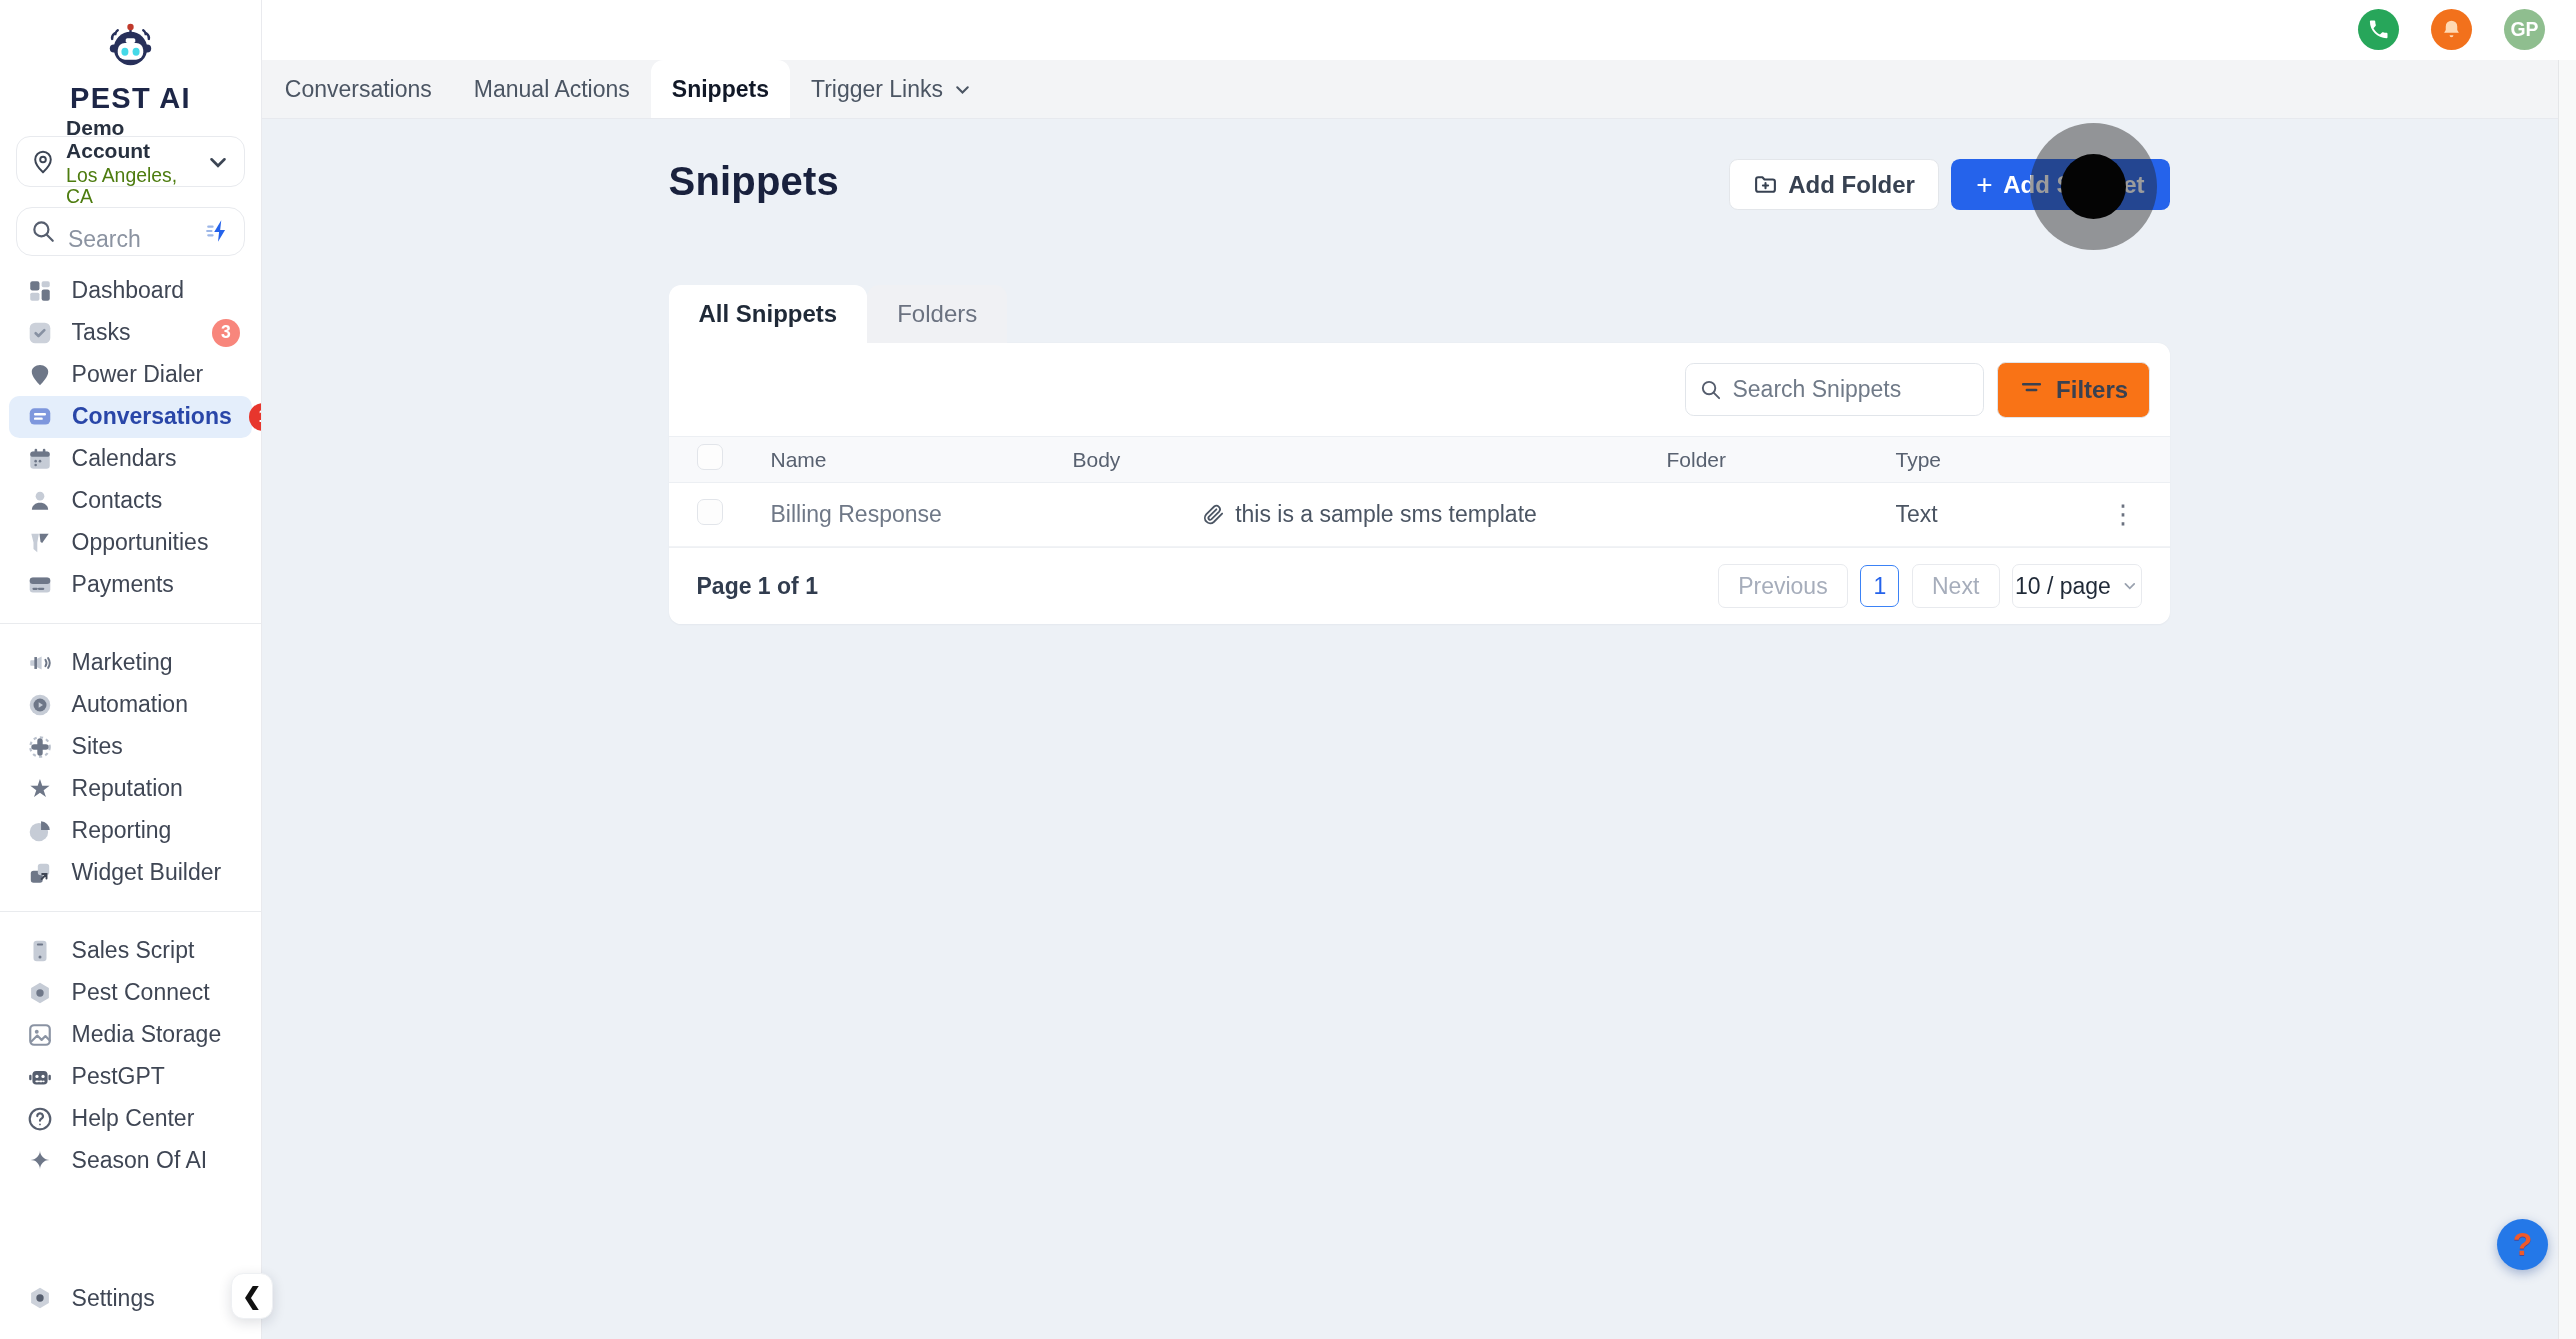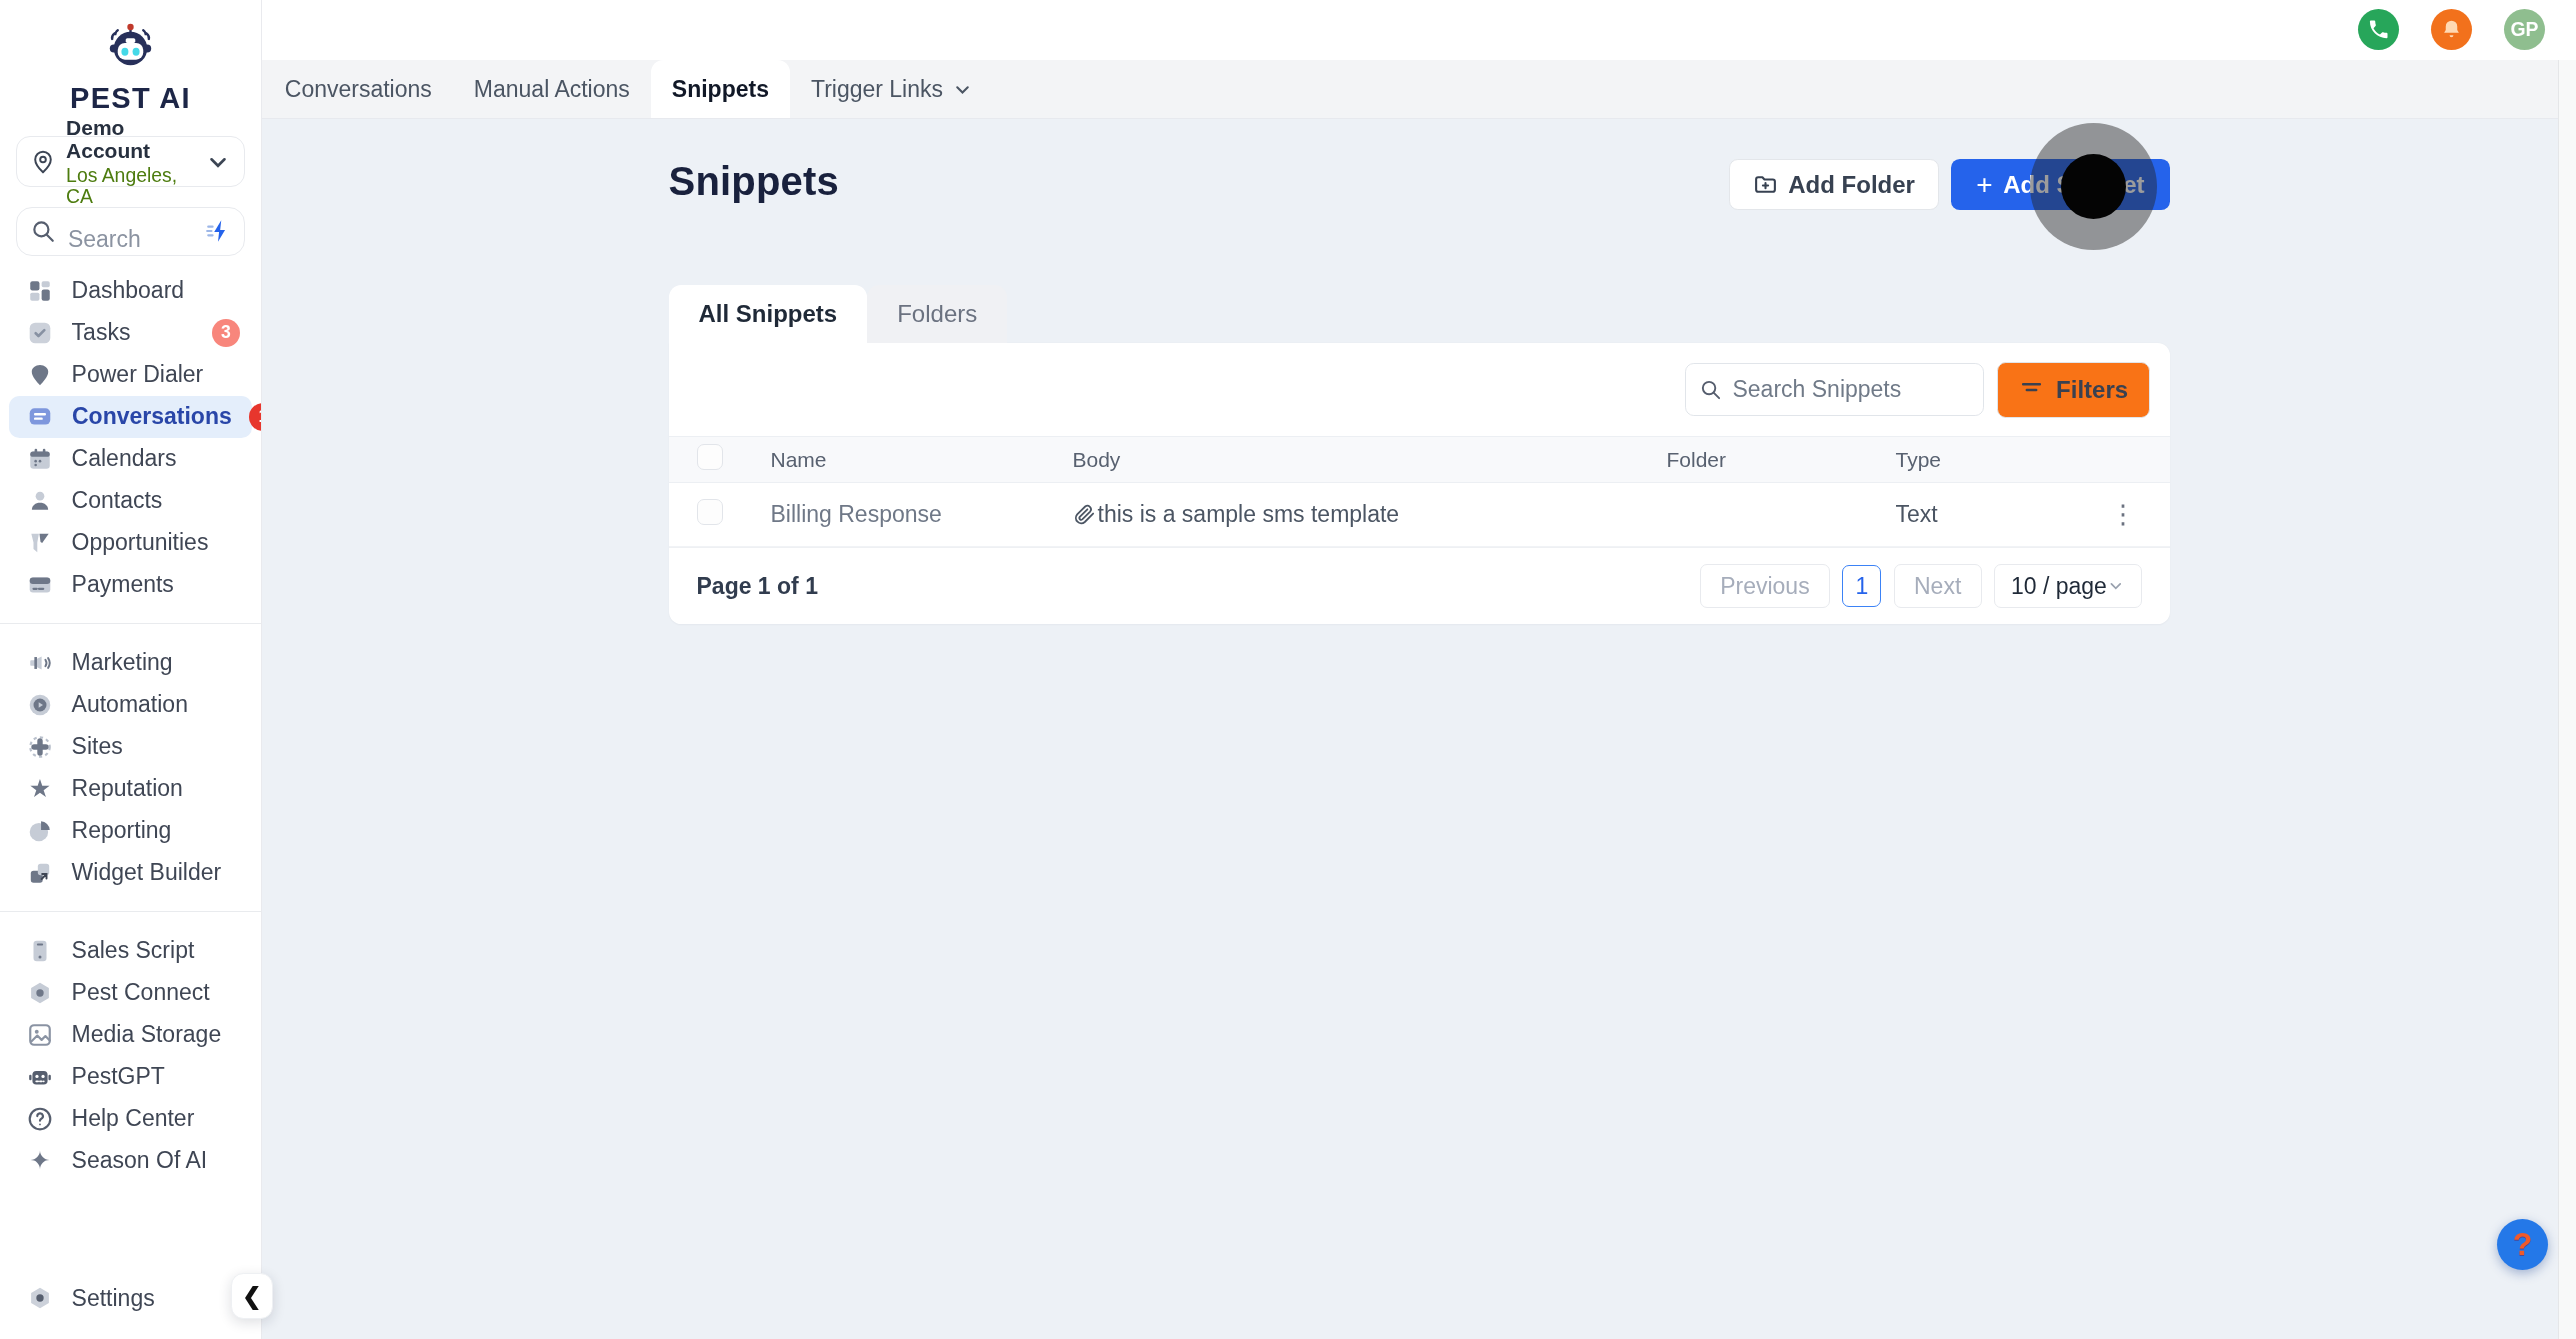--- a/index.html
+++ b/index.html
@@ -71,30 +71,30 @@
   .filters-btn svg { width:25px; height:25px; }
 
   table { width:100%; border-collapse:collapse; }
   col.c-check{width:102px;} col.c-name{width:302px;} col.c-body{width:594px;} col.c-folder{width:229px;} col.c-type{width:181px;}
   thead tr { background:#f8f9fb; border-top:0.9px solid #eceff3; border-bottom:0.9px solid #eceff3; }
   th { height:46px; font-size:21px; font-weight:400; color:#586170; text-align:left; }
   td { height:63px; font-size:23px; color:#4b5563; border-bottom:0.9px solid #f1f3f6; }
   .cell-check { padding-left:28px; }
   .cbx { width:26px; height:26px; border:1.8px solid #e2e5ea; border-radius:7px; background:#fdfdfd; display:inline-block; cursor:pointer; }
   .name-cell { color:#6f7887; }
-  .body-cell { display:flex; align-items:center; gap:2px; height:63px; }
+  .body-cell { display:flex; align-items:center; gap:10px; height:63px;justify-content:center; }
   .body-cell svg { width:23px; height:23px; flex:none; }
   .kebab { font-size:26px; color:#6b7280; letter-spacing:0; cursor:pointer; padding:0 8.8px; text-align:center; }
 
   .card-footer { height:77px; display:flex; align-items:center; justify-content:space-between; padding:0 28px; border-top:0.9px solid #eef0f3; }
   .page-status { font-size:23px; font-weight:600; color:#313c4e; }
   .pager { display:flex; align-items:center; gap:12.3px; }
   .pg-btn { height:44px; padding:0 19.4px; border-radius:7px; border:0.9px solid #e8eaee; background:#fff; font-size:23px; color:#a6adbb; display:flex; align-items:center; cursor:pointer; font-family:inherit; }
   .pg-num { height:42px; min-width:39px; padding:0 7px; border-radius:7px; border:0.9px solid #3b82f6; color:#2563eb; background:#fff; font-size:23px; display:flex; align-items:center; justify-content:center; cursor:pointer; }
-  .pg-size { height:44px; padding:0 16px; border-radius:7px; border:0.9px solid #e8eaee; background:#fff; font-size:23px; color:#1f2937; display:flex; align-items:center; gap:0; cursor:pointer; }
+  .pg-size { height:44px; padding:0 2px; border-radius:7px; border:0.9px solid #e8eaee; background:#fff; font-size:23px; color:#1f2937; display:flex; align-items:center; gap:10px; cursor:pointer; }
   .pg-size svg { width:17.6px; height:17.6px; }
 
   .scroll-strip { position:absolute; right:0; top:60px; bottom:0; width:17.6px; background:#f8f9f9; border-left:0.9px solid #e5e6e8; z-index:20; }
   .help-fab { position:absolute; right:28px; bottom:69px; width:51px; height:51px; border-radius:50%; background:#2478e8; display:flex; align-items:center; justify-content:center; font-size:32px; font-weight:800; color:#ef5a2b; text-shadow:0 0.9px 0 rgba(120,20,60,.5); box-shadow:0 3.5px 10.6px rgba(20,60,140,.35); cursor:pointer; z-index:25; }
   .click-indicator { position:absolute; left:2030px; top:123px; width:127px; height:127px; border-radius:50%; background:rgba(35,35,35,.45); display:flex; align-items:center; justify-content:center; z-index:30; pointer-events:none; }
   .click-indicator .dot { width:65px; height:65px; border-radius:50%; background:#040404; }
 </style>
 </head>
 <body>
 

